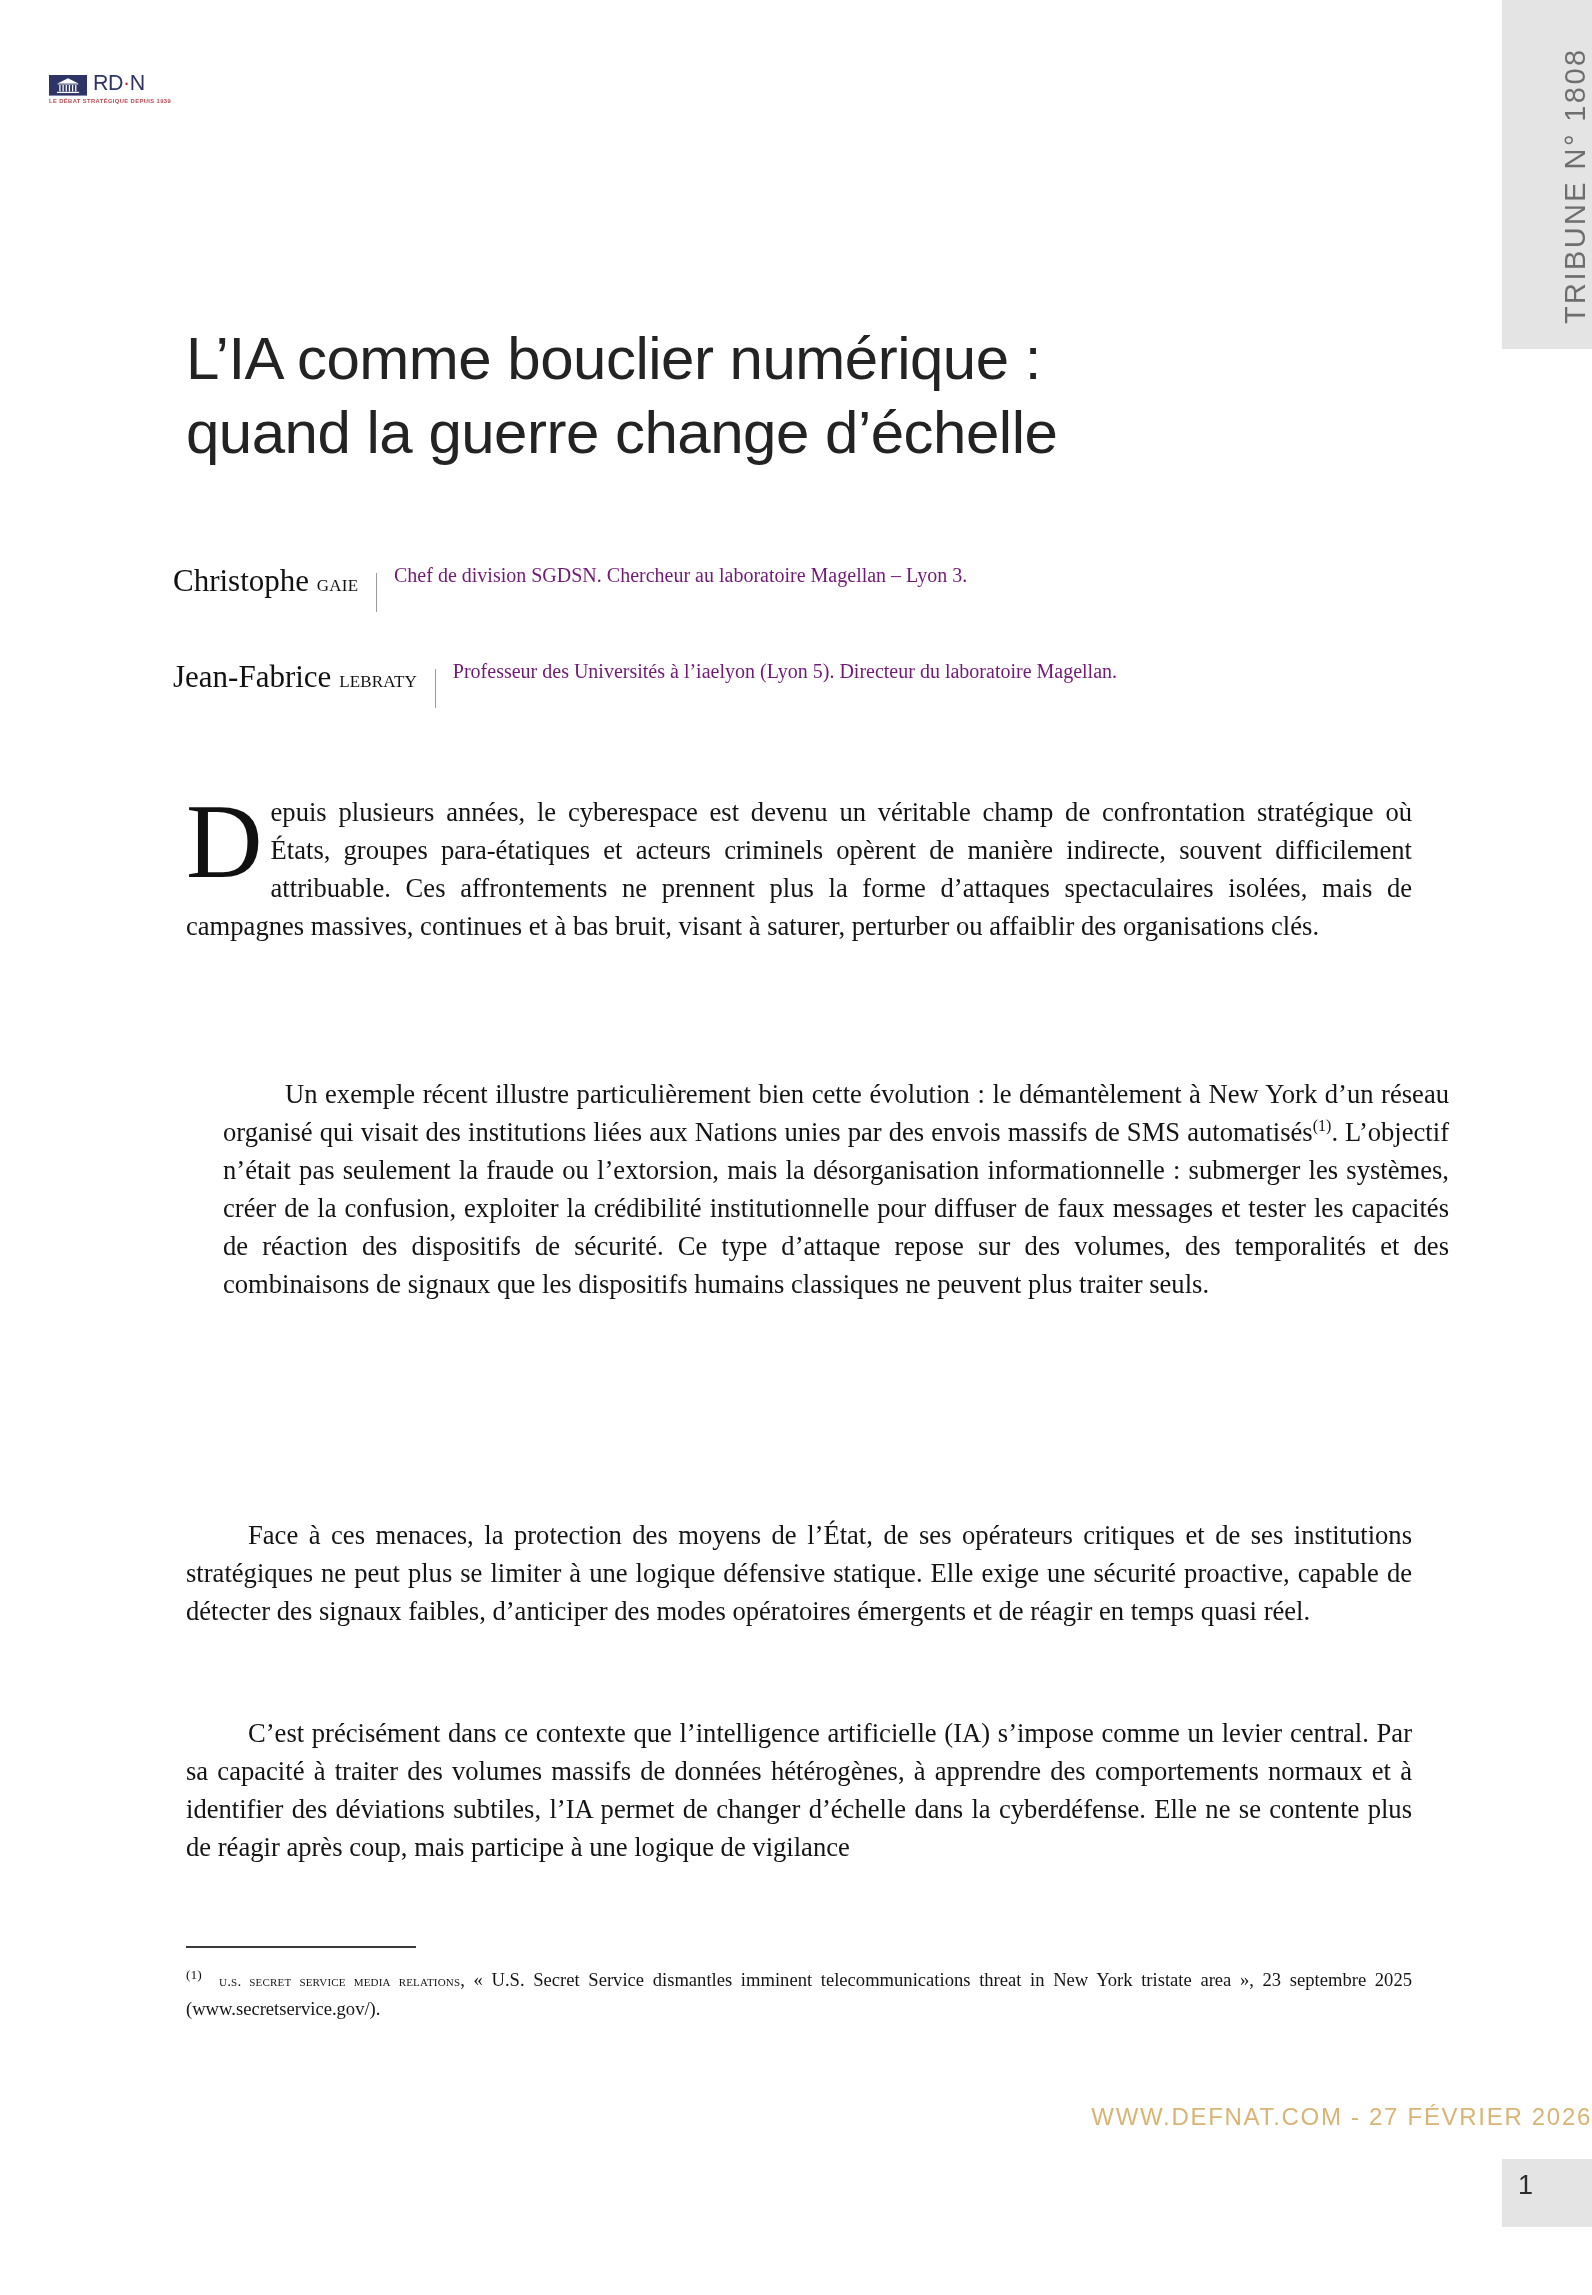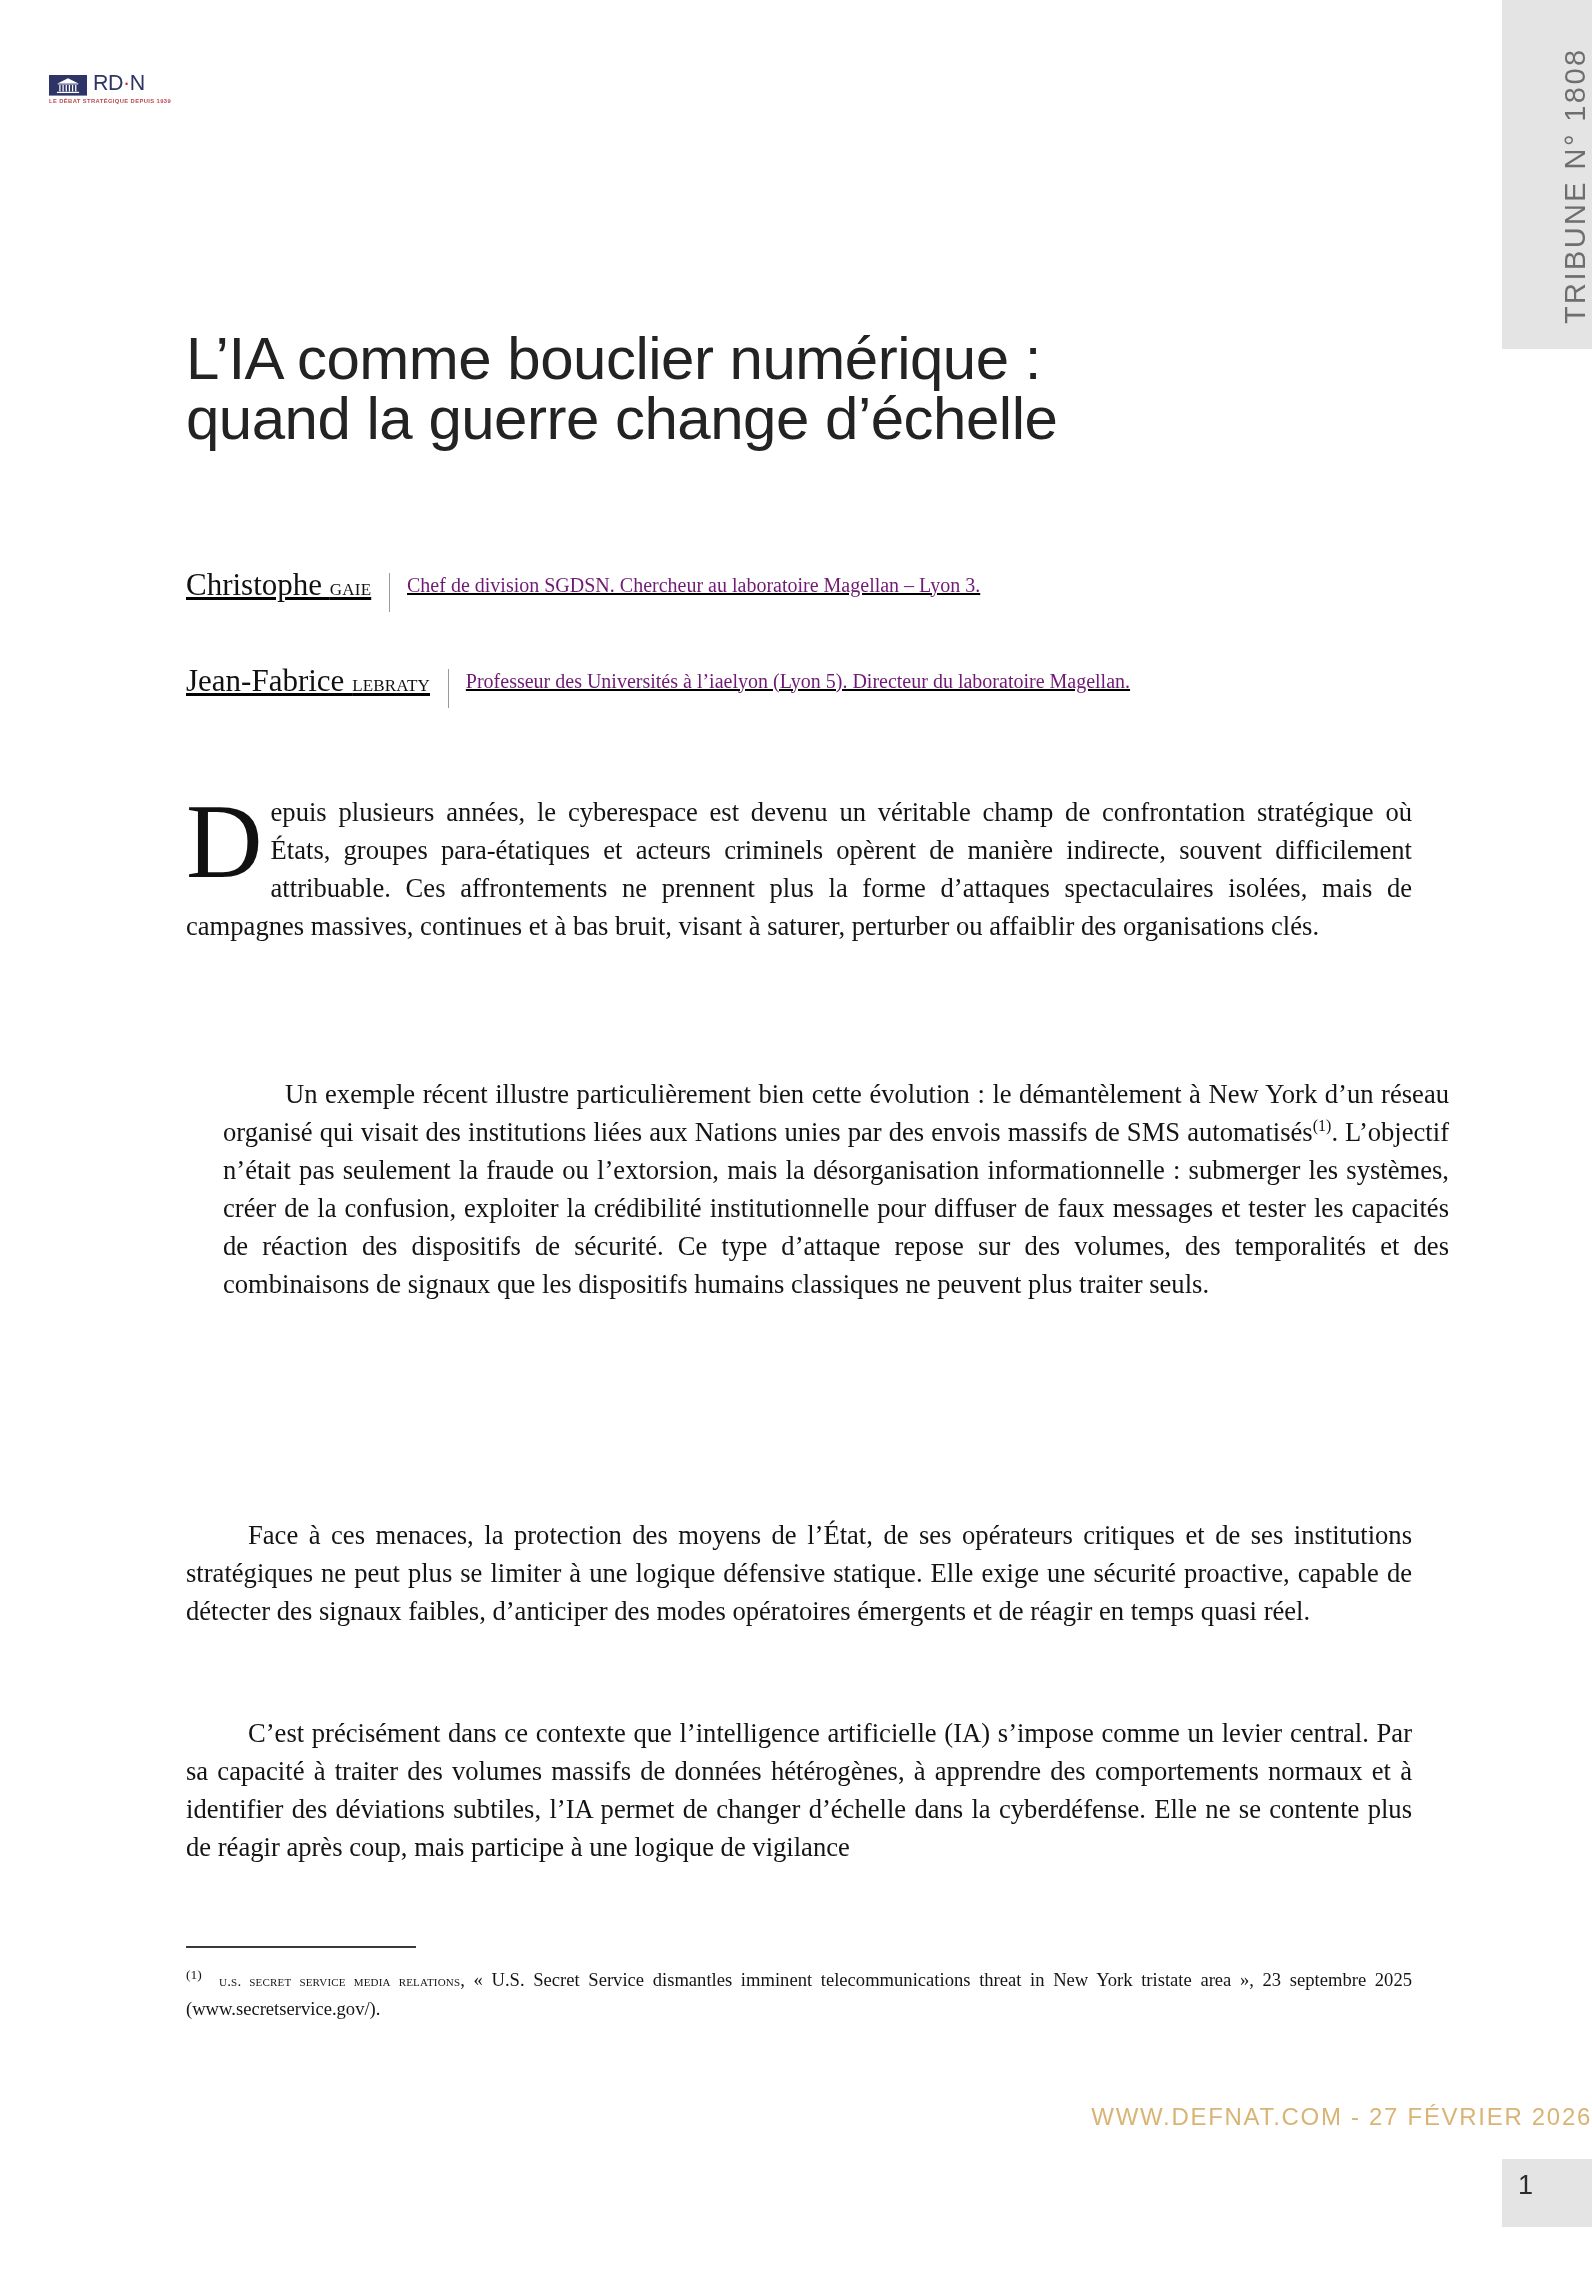--- a/index.html
+++ b/index.html
@@ -104,30 +104,29 @@
     left: 186px;
     top: 289px;
     width: 1270px;
     font-family: "Liberation Sans", sans-serif;
     font-weight: 400;
     font-size: 60px;
     line-height: 1.0;
     letter-spacing: -0.5px;
     color: #232323;
   }
-  .doc-title .line2 { display: block; margin-top: 0; }
+  .doc-title .line2 { display: block; margin-top: 14px; }
 
   
   .author-row {
     position: absolute;
-    left: 186px;
+    left: 173px;
     display: flex;
-    align-items: center;
+    align-items: flex-start;
     white-space: nowrap;
-    text-decoration: underline;
   }
   .author-row.a1 { top: 565px; }
   .author-row.a2 { top: 661px; }
 
   .author-name {
     font-family: "Liberation Serif", serif;
     font-size: 31px;
     color: #111111;
     line-height: 1;
   }

